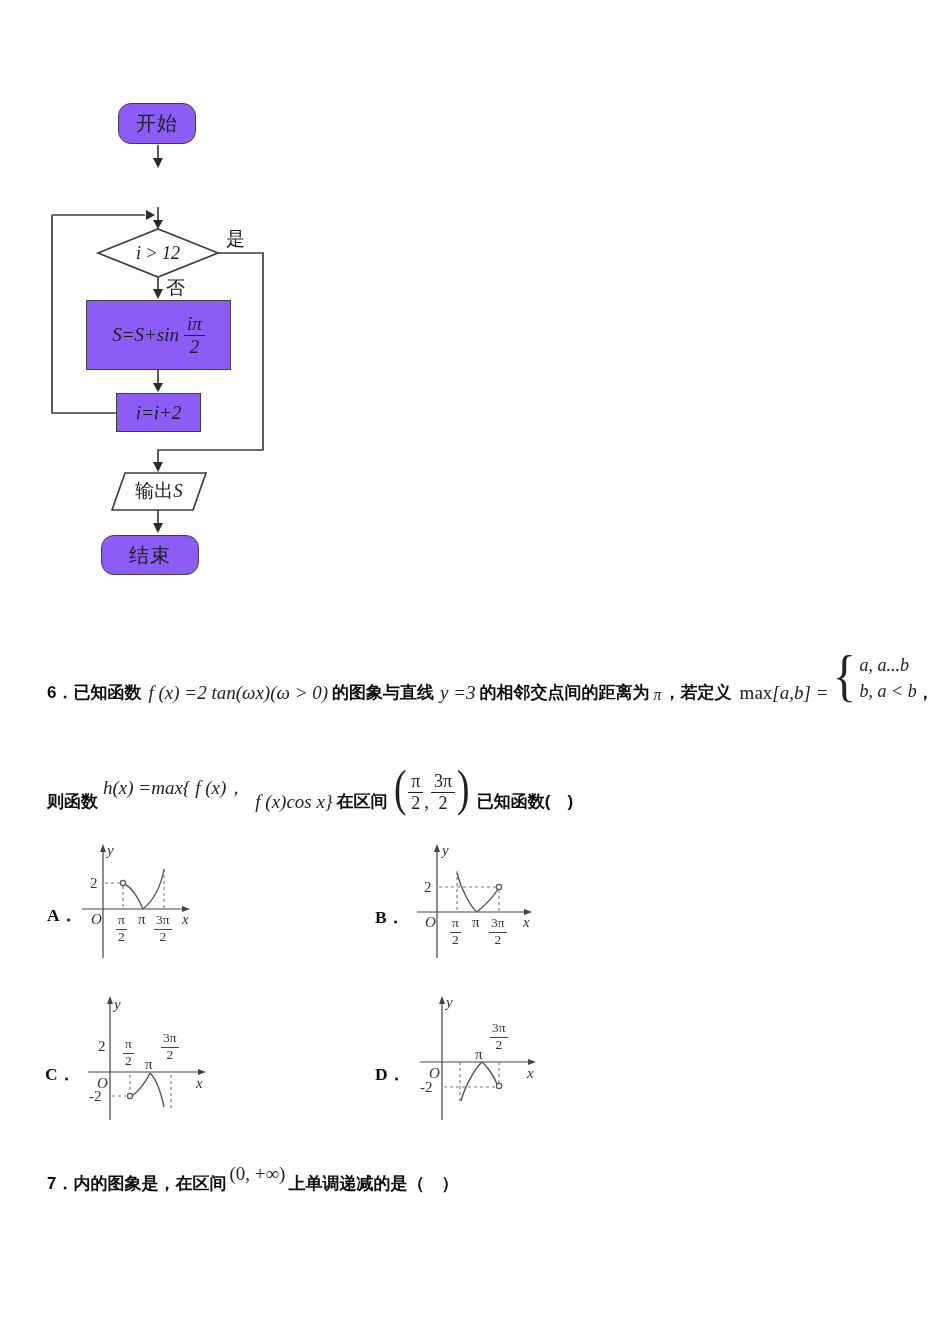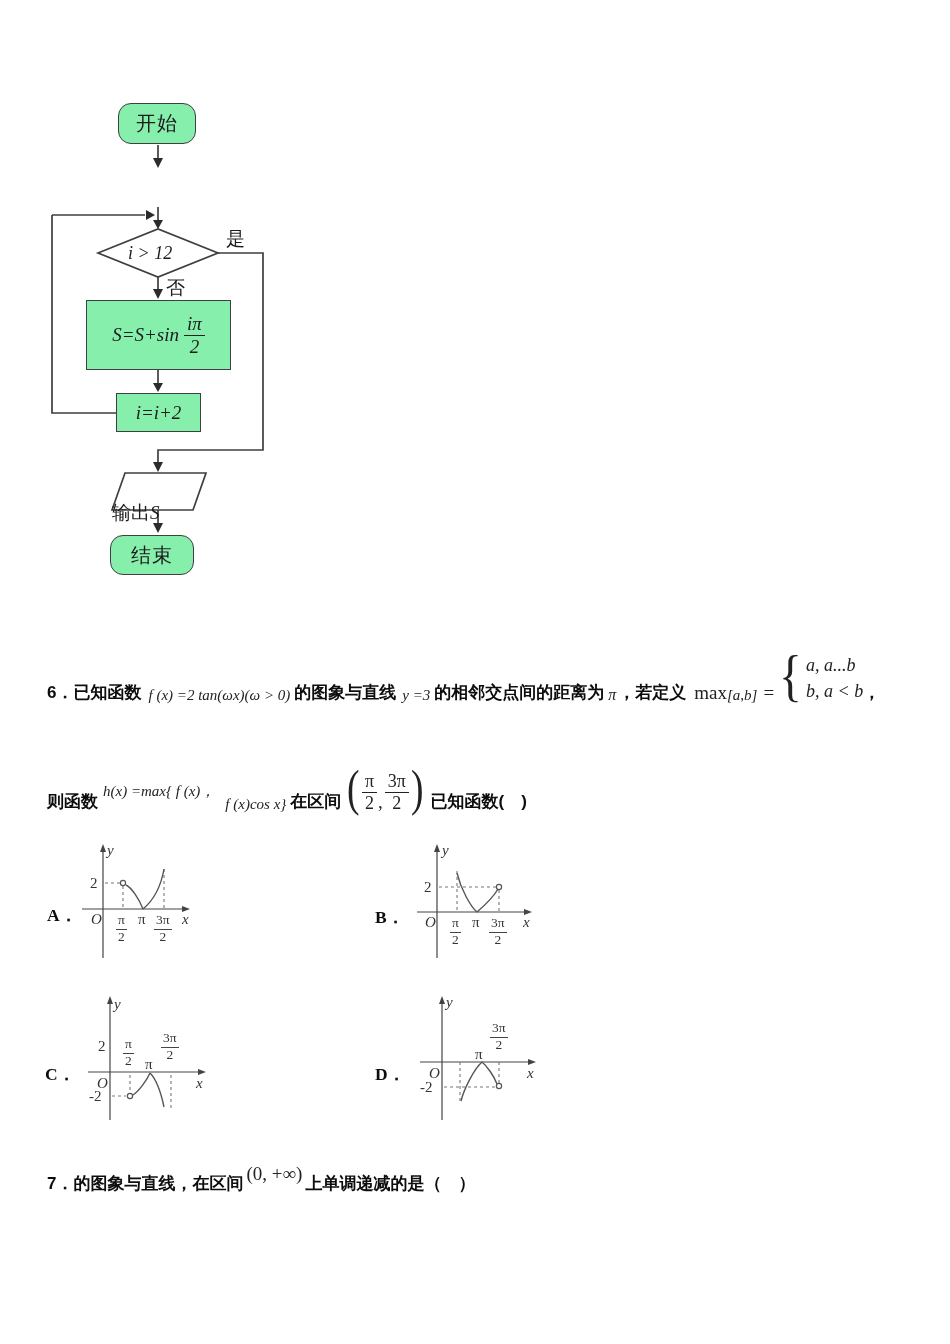--- a/index.html
+++ b/index.html
@@ -6,34 +6,34 @@
   body { background:#e8e8e8; }
   .page {
     position:relative; width:950px; height:1344px; background:#ffffff;
     font-family:"Liberation Serif", serif; color:#111; overflow:hidden;
   }
   
   .flowchart { position:absolute; left:45px; top:95px; width:240px; height:495px; }
   .flowchart svg { position:absolute; left:0; top:0; }
   .fc-node {
     position:absolute; display:flex; align-items:center; justify-content:center;
-    border:1.8px solid #3f3f3f; background:#86efac;
+    border:1.8px solid #3f3f3f; background:#8b5cf6;
   }
   .fc-round { border-radius:13px; }
   .fc-cjk { font-family:"Liberation Sans", sans-serif; font-size:20px; color:#1c1c1c; letter-spacing:1px; }
   .fc-math { font-family:"Liberation Serif", serif; font-style:italic; font-size:19px; color:#1c1c1c; }
   .fc-label { position:absolute; font-family:"Liberation Sans", sans-serif; font-size:19px; color:#1c1c1c; }
-  .fc-text-overlay { position:absolute; display:flex; align-items:center; }
+  .fc-text-overlay { position:absolute; display:flex; align-items:center; justify-content:center; }
   
   .frac { display:inline-flex; flex-direction:column; align-items:center; line-height:1.05; vertical-align:middle; }
   .frac .num { border-bottom:1.4px solid #222; padding:0 3px 1px 3px; }
   .frac .den { padding-top:1px; }
   
   .cjk { font-family:"Liberation Sans", sans-serif; font-weight:bold; font-size:17px; color:#0d0d0d; }
-  .math { font-family:"Liberation Serif", serif; font-style:italic; font-size:15px; color:#222; }
+  .math { font-family:"Liberation Serif", serif; font-style:italic; font-size:19px; color:#222; }
   .mathrm { font-family:"Liberation Serif", serif; font-style:normal; font-size:19px; color:#222; }
   .options-row { position:absolute; left:47px; top:608px; width:860px; height:24px; }
   .opt { position:absolute; top:0; font-family:"Liberation Serif", serif; font-weight:bold; font-size:17.5px; color:#0d0d0d; }
   .flexline { position:absolute; display:flex; align-items:flex-end; }
   .big-brace { font-size:56px; font-weight:400; color:#222; line-height:1;
                font-family:"Liberation Serif", serif; transform:scaleX(.85); }
   .big-paren { font-size:50px; font-weight:400; color:#222; line-height:1;
                font-family:"Liberation Serif", serif; transform:scaleX(.75); }
   .pw-stack { display:flex; flex-direction:column; justify-content:center; margin-left:2px;margin-top:18px; }
   .pw-row { font-family:"Liberation Serif", serif; font-style:italic; font-size:18px; line-height:26px; color:#222; }
@@ -94,26 +94,26 @@
       <span class="frac fc-math" style="margin-left:5px;">
         <span class="num">iπ</span>
         <span class="den">2</span>
       </span>
     </div>
 
     <div class="fc-node" style="left:71px; top:298px; width:85px; height:39px;">
       <span class="fc-math">i=i+2</span>
     </div>
 
-    <div class="fc-text-overlay" style="left:67px; top:382px; width:94px; height:28px;margin-top:22px;">
+    <div class="fc-text-overlay" style="left:67px; top:382px; width:94px; height:28px;">
       <span class="fc-cjk" style="font-size:19px; letter-spacing:0;">输出</span>
         <span class="fc-math">S</span>
     </div>
 
-    <div class="fc-node fc-round" style="left:65px; top:440px; width:84px; height:40px;">
+    <div class="fc-node fc-round" style="left:56px; top:440px; width:98px; height:40px;">
       <span class="fc-cjk">结束</span>
     </div>
   </div>
 
 
   <div class="flexline" style="left:47px; top:640px; height:64px;">
     <span class="cjk"><span>6．</span><span>已知函数</span></span>
     <span class="math" style="margin:6px 4px 0 7px;">f (x) =2 tan(ωx)(ω &gt; 0)</span>
     <span class="cjk">的图象与直线</span>
     <span class="math" style="margin:8px 4px 0 6px;">y =3</span>
@@ -289,18 +289,18 @@
     <span class="g-frac" style="left:75px; top:26px;">
       <span class="num">3π</span>
       <span>2</span>
     </span>
     <span class="g-lab g-ital" style="left:14px; top:71px;">O</span>
     <span class="g-lab" style="left:5px; top:85px;">-2</span>
     <span class="g-lab g-ital" style="left:112px; top:71px;">x</span>
   </div>
 
   <div class="flexline" style="left:47px; top:1150px; height:45px;">
-    <span class="cjk"><span>7．</span><span>的图象与直线，在区间</span></span>
+    <span class="cjk"><span>7．</span><span>内的图象是，在区间</span></span>
     <span class="mathrm" style="position:relative; top:-10px; margin:0 3px;">(0, +∞)</span>
     <span class="cjk">上单调递减的是（　）</span>
   </div>
 
 </div>
 
 </body></html>

